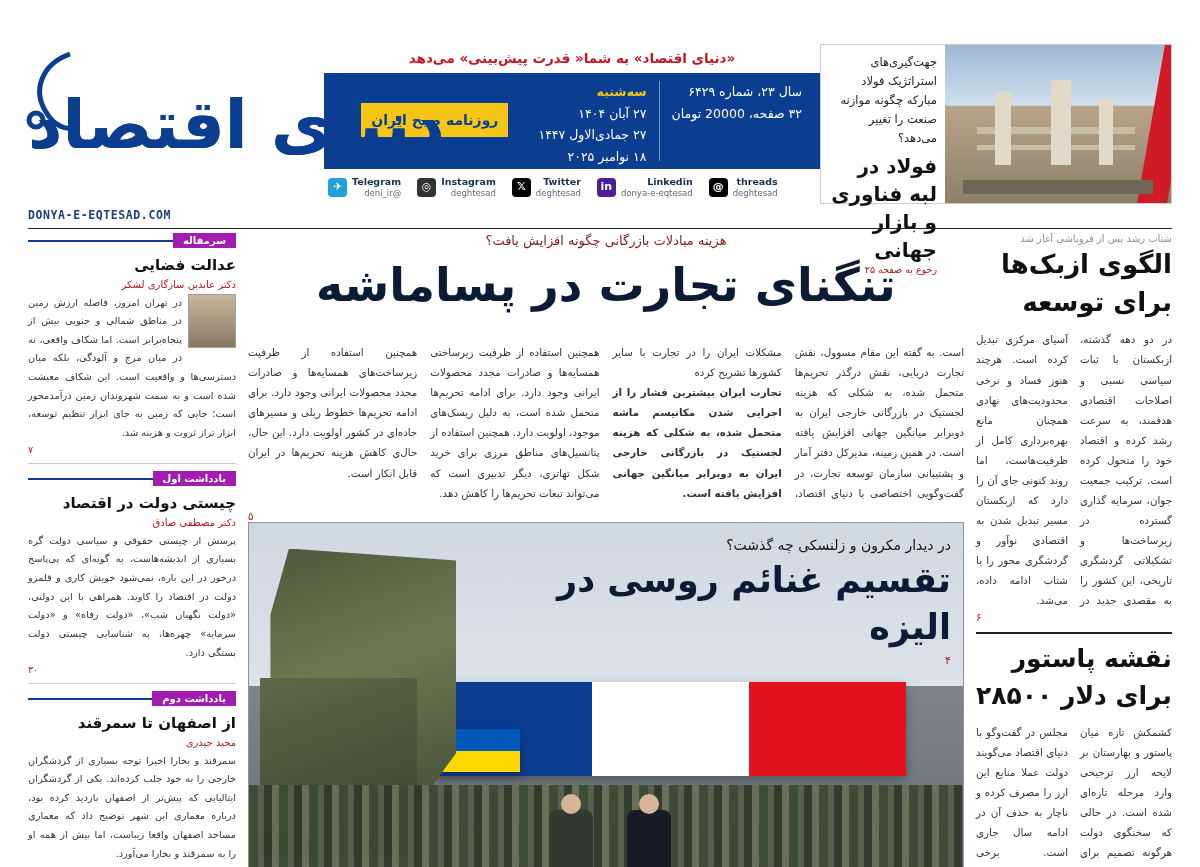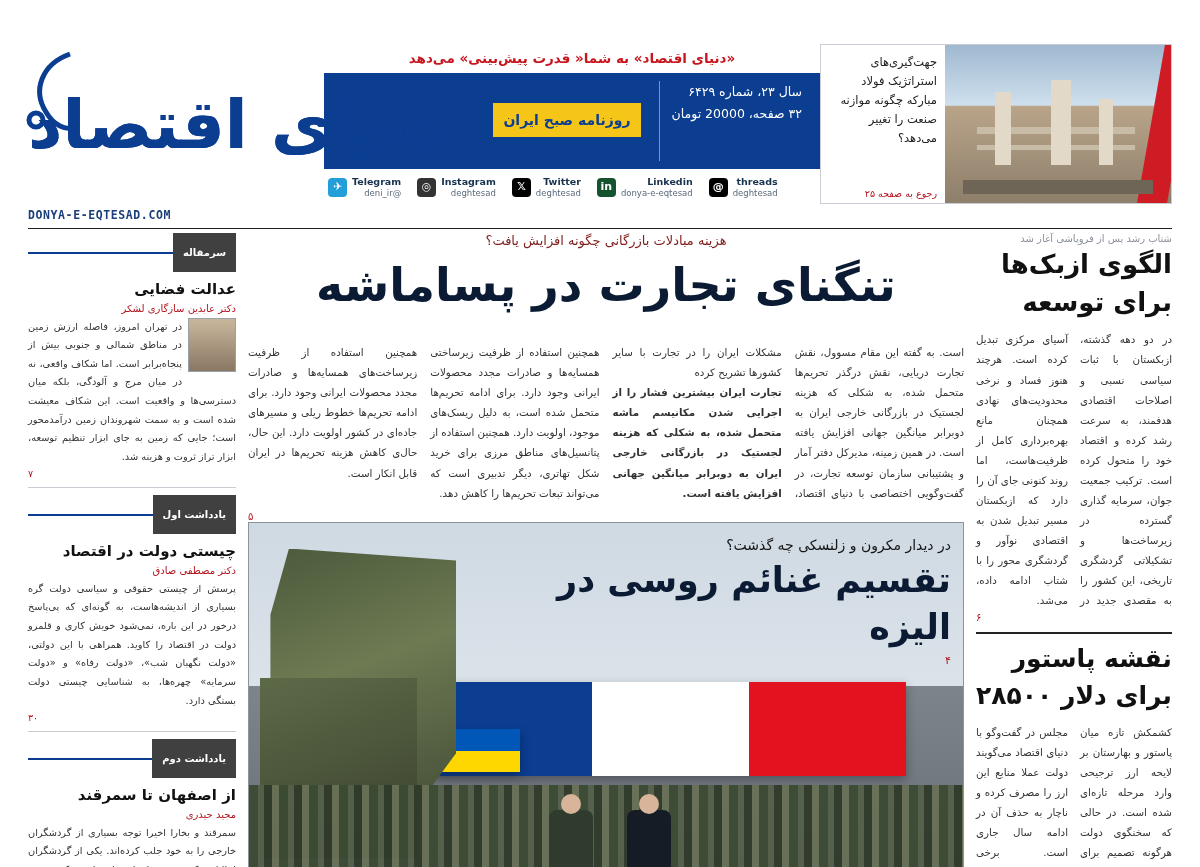--- a/index.html
+++ b/index.html
@@ -65,21 +65,21 @@
   .social {
     display:flex; flex-direction: row-reverse; align-items:center; gap:5px;
     font-size: 9.5px; color:#17324f; line-height: 1.25;
   }
   .social .ic {
     width: 19px; height:19px; border-radius: 4px; background:#17324f; color:#fff;
     display:flex; align-items:center; justify-content:center; font-size: 11px;
     font-weight:bold; flex: 0 0 auto;
   }
   .social .tw { background:#000; }
-  .social .li { background:#14532d; }
+  .social .li { background:#4c1d95; }
   .social .tg { background:#229ED9; }
   .social .ig { background:#333; }
   .social .th { background:#000; }
   .social .nm { text-align:right; direction: rtl; }
   .social .nm b { display:block; font-size:9.5px; }
   .social .nm span { display:block; font-size:8.5px; color:#5a6b7b; }
 
   
   .promo {
     width: 352px; border: 1px solid #c9ced6; display:flex; flex-direction: row-reverse;
@@ -182,21 +182,21 @@
   .ov-kicker { font-size: 14px; color:#151515; }
   .ov-head { font-size: 35px; font-weight: bold; color:#0b1b33; line-height:1.35; margin-top:4px; }
   .ov-more { font-size: 11px; color:#b3121c; margin-top: 3px; }
 
   
   .side-tab {
     display:flex; flex-direction: row-reverse; align-items:center; justify-content: space-between;
     direction: rtl;
   }
   .side-tab .lbl {
-    background:#404040; color:#fff; font-size: 10px; font-weight:bold; padding: 14px 10px;
+    background:#a21caf; color:#fff; font-size: 10px; font-weight:bold; padding: 2px 10px;
   }
   .side-tab .line { flex:1; height:2px; background:#0b3d91; margin-right:0; }
   .side-head {
     font-size: 15px; font-weight:bold; color:#111; text-align: right; direction: rtl;
     margin: 6px 0 2px 0; line-height:1.5;
   }
   .side-author { font-size: 10px; color:#b3121c; direction: rtl; margin-bottom:4px; }
   .side-body {
     font-size: 9.8px; line-height: 1.9; color:#333; text-align: justify; direction: rtl;
   }
@@ -211,20 +211,21 @@
 <body>
 
 <div class="page">
 
   <div class="masthead">
 
     <div class="promo">
       <div class="promo-text">
         <div>
           <div class="promo-kicker">جهت‌گیری‌های استراتژیک فولاد مبارکه چگونه موازنه صنعت را تغییر می‌دهد؟</div>
+          <div class="promo-title">فولاد در لبه فناوری و بازار جهانی</div>
         </div>
         <div class="promo-more">رجوع به صفحه ۲۵</div>
       </div>
       <div class="promo-img">
         <div class="stripe"></div>
         <div class="pipe" style="left:14%;top:52%;width:70%;height:7px;"></div>
         <div class="pipe" style="left:14%;top:63%;width:70%;height:5px;"></div>
         <div class="twr" style="left:22%;top:30%;width:16px;height:46%;"></div>
         <div class="twr" style="left:47%;top:22%;width:20px;height:54%;"></div>
         <div class="twr" style="left:68%;top:34%;width:14px;height:42%;"></div>
@@ -234,20 +235,26 @@
 
     <div class="info-col">
       <div class="tagline">«دنیای اقتصاد» به شما« قدرت پیش‌بینی» می‌دهد</div>
       <div class="blue-bar">
         <div class="dates">
           <div class="date-col sep">
             <div class="hdr"></div>
             <div>سال ۲۳، شماره ۶۴۲۹</div>
             <div>۳۲ صفحه، 20000 تومان</div>
             <div></div>
+          </div>
+          <div class="date-col">
+            <div class="hdr">سه‌شنبه</div>
+            <div>۲۷ آبان ۱۴۰۴</div>
+            <div>۲۷ جمادی‌الاول ۱۴۴۷</div>
+            <div>۱۸ نوامبر ۲۰۲۵</div>
           </div>
         </div>
         <div class="yellow-tag">روزنامه صبح ایران</div>
       </div>
       <div class="social-row">
         <div class="social">
           <div class="ic tg">✈</div>
           <div class="nm">
               <b>Telegram</b>
               <span>@deni_ir</span>

